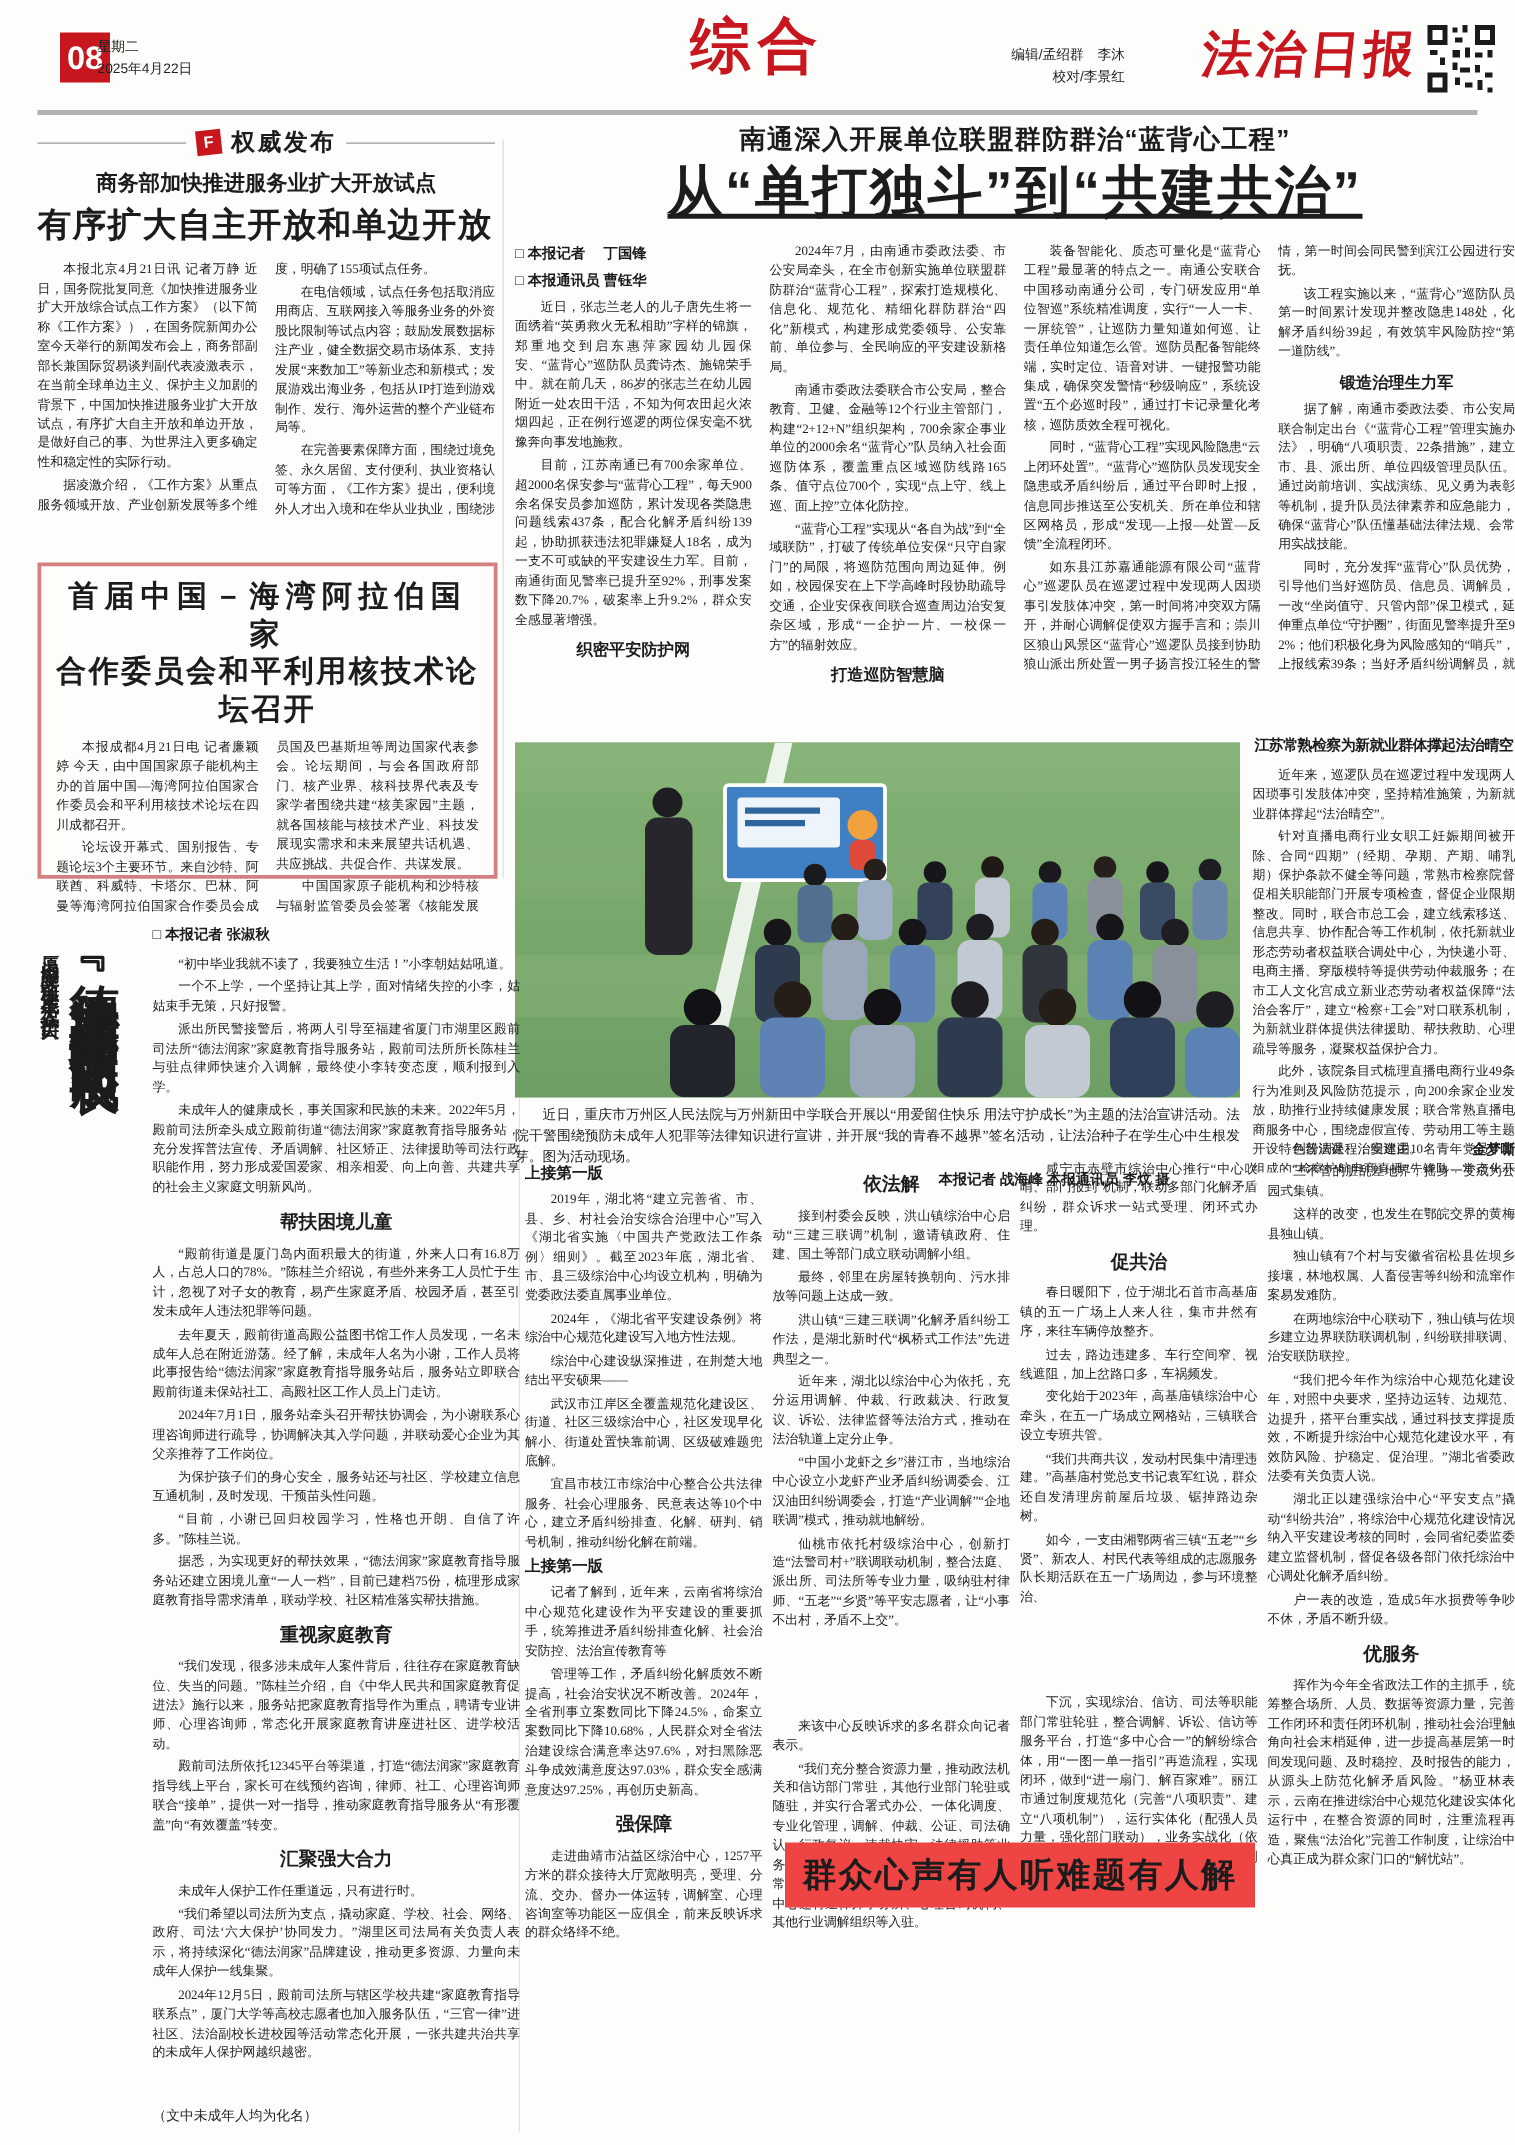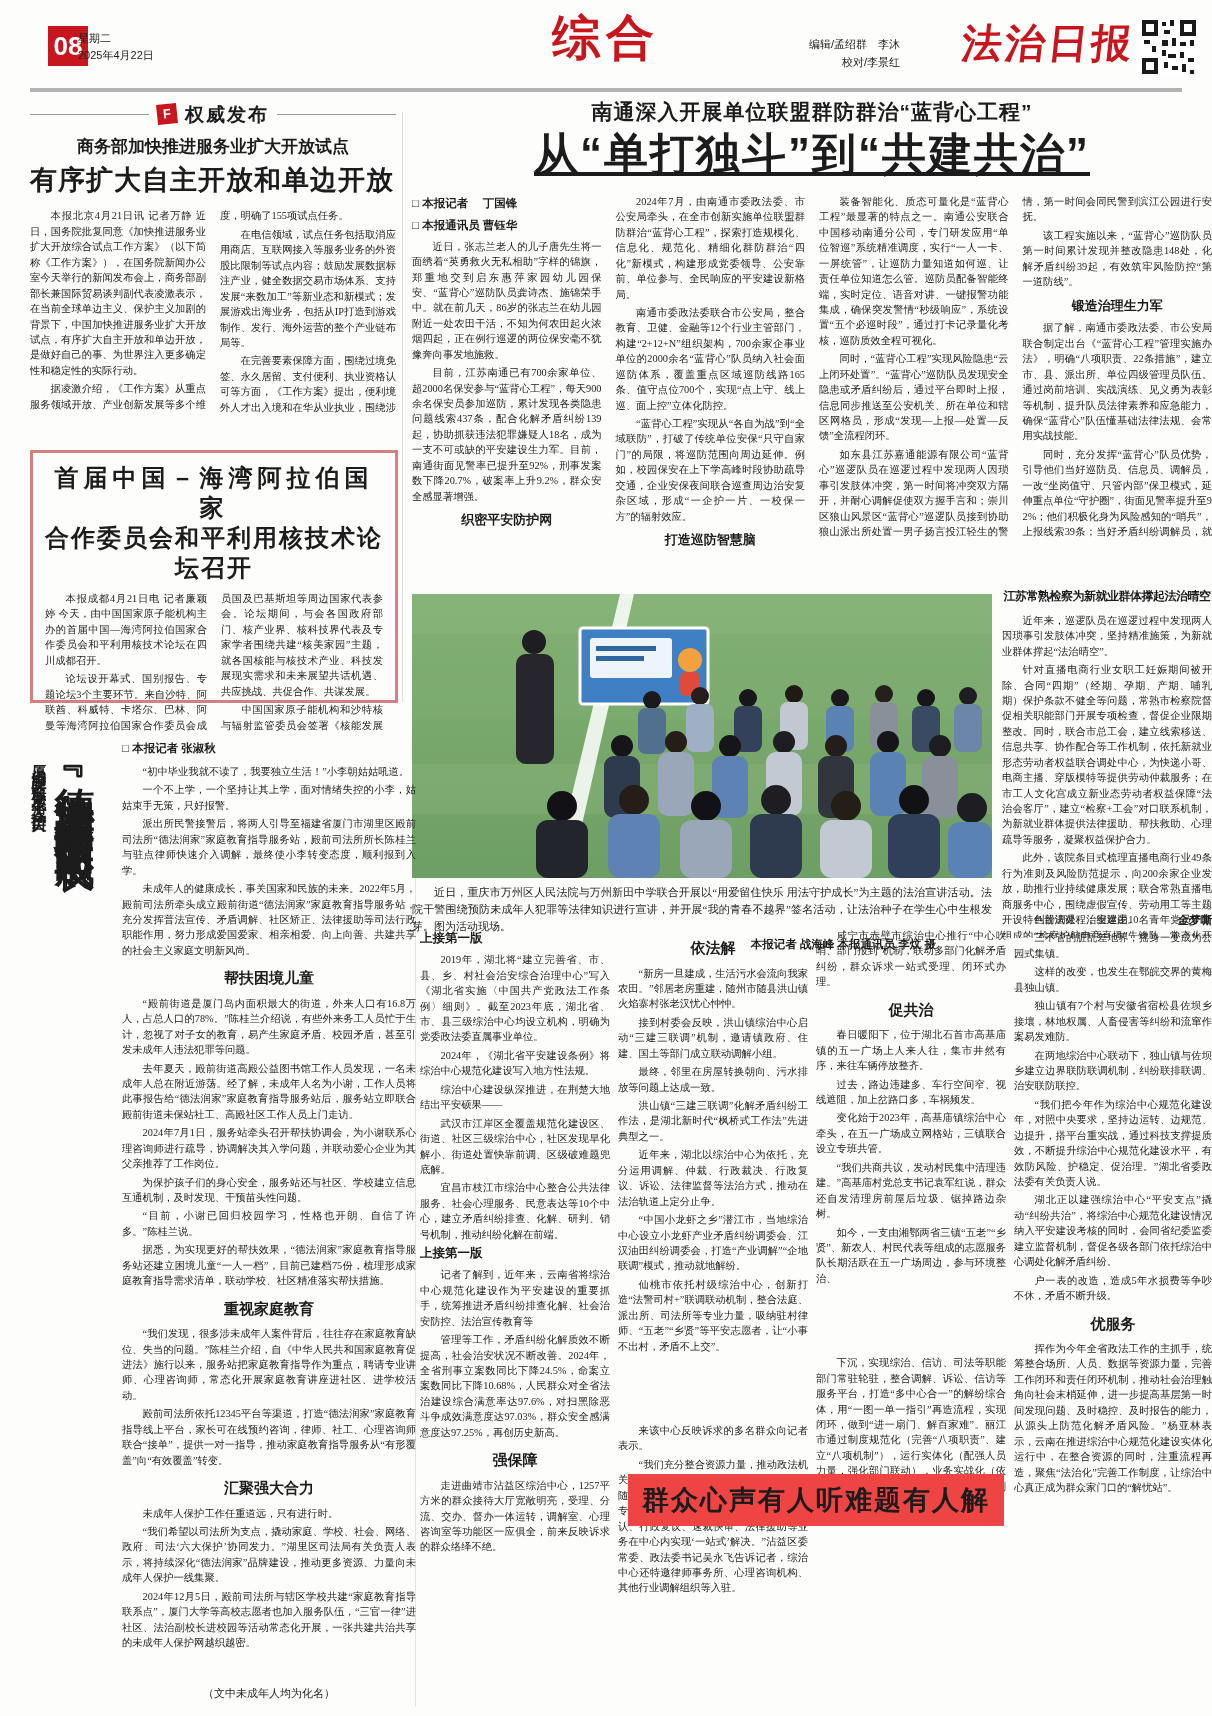--- a/index.html
+++ b/index.html
@@ -65,21 +65,21 @@
     font:bold 11.5px/1.4 "Liberation Sans",sans-serif;padding-right:6px;}
 
   
   .xia-head{position:absolute;left:30px;top:752px;width:88px;height:710px;display:flex;flex-direction:row;gap:6px;}
   .xia-kicker{writing-mode:vertical-rl;font:bold 15px/1.2 "Liberation Sans",sans-serif;
     letter-spacing:4px;height:460px;}
   .xia-headline{writing-mode:vertical-rl;font:bold 40px/1.05 "Liberation Sans",sans-serif;
     letter-spacing:4px;height:706px;}
   .xia-byline{position:absolute;left:122px;top:740px;font:bold 11.5px/1.4 "Liberation Sans",sans-serif;}
   .xia-body{position:absolute;left:122px;top:764px;width:294px;height:916px;overflow:hidden;}
-  .xia-foot{position:absolute;left:122px;top:1686px;width:294px;text-align:center;
+  .xia-foot{position:absolute;left:122px;top:1686px;width:294px;text-align:left;
     font:11px/1.4 "Liberation Serif",serif;}
 
   
   .jcol{position:absolute;width:190px;height:782px;overflow:hidden;}
   .big-jump-head{position:absolute;left:628px;top:1474px;width:376px;background:#ef4444;
     font:bold 27px/1.2 "Liberation Sans",sans-serif;text-align:center;padding:10px 0;letter-spacing:2px;}
 </style>
 </head>
 <body>
 
@@ -311,21 +311,20 @@
       <p class="para">武汉市江岸区全覆盖规范化建设区、街道、社区三级综治中心，社区发现早化解小、街道处置快靠前调、区级破难题兜底解。</p>
       <p class="para">宜昌市枝江市综治中心整合公共法律服务、社会心理服务、民意表达等10个中心，建立矛盾纠纷排查、化解、研判、销号机制，推动纠纷化解在前端。</p>
       <div class="jump-mark">上接第一版</div>
       <p class="para">记者了解到，近年来，云南省将综治中心规范化建设作为平安建设的重要抓手，统筹推进矛盾纠纷排查化解、社会治安防控、法治宣传教育等</p>
       <p class="para">管理等工作，矛盾纠纷化解质效不断提高，社会治安状况不断改善。2024年，全省刑事立案数同比下降24.5%，命案立案数同比下降10.68%，人民群众对全省法治建设综合满意率达97.6%，对扫黑除恶斗争成效满意度达97.03%，群众安全感满意度达97.25%，再创历史新高。</p>
       <div class="sub-head-lg">强保障</div>
       <p class="para">走进曲靖市沾益区综治中心，1257平方米的群众接待大厅宽敞明亮，受理、分流、交办、督办一体运转，调解室、心理咨询室等功能区一应俱全，前来反映诉求的群众络绎不绝。</p>
     </div>
   <div class="jcol" style="left:618px;top:928px;">
       <div class="sub-head-lg">依法解</div>
-      <p class="para">“新房一旦建成，生活污水会流向我家农田。”邻居老房重建，随州市随县洪山镇火焰寨村张老汉忧心忡忡。</p>
       <p class="para">接到村委会反映，洪山镇综治中心启动“三建三联调”机制，邀请镇政府、住建、国土等部门成立联动调解小组。</p>
       <p class="para">最终，邻里在房屋转换朝向、污水排放等问题上达成一致。</p>
       <p class="para">洪山镇“三建三联调”化解矛盾纠纷工作法，是湖北新时代“枫桥式工作法”先进典型之一。</p>
       <p class="para">近年来，湖北以综治中心为依托，充分运用调解、仲裁、行政裁决、行政复议、诉讼、法律监督等法治方式，推动在法治轨道上定分止争。</p>
       <p class="para">“中国小龙虾之乡”潜江市，当地综治中心设立小龙虾产业矛盾纠纷调委会、江汉油田纠纷调委会，打造“产业调解”“企地联调”模式，推动就地解纷。</p>
       <p class="para">仙桃市依托村级综治中心，创新打造“法警司村+”联调联动机制，整合法庭、派出所、司法所等专业力量，吸纳驻村律师、“五老”“乡贤”等平安志愿者，让“小事不出村，矛盾不上交”。</p>
       <div style="height: 66px;"></div>
       <p class="para">来该中心反映诉求的多名群众向记者表示。</p>
       <p class="para">“我们充分整合资源力量，推动政法机关和信访部门常驻，其他行业部门轮驻或随驻，并实行合署式办公、一体化调度、专业化管理，调解、仲裁、公证、司法确认、行政复议、速裁快审、法律援助等业务在中心内实现‘一站式’解决。”沾益区委常委、政法委书记吴永飞告诉记者，综治中心还特邀律师事务所、心理咨询机构、其他行业调解组织等入驻。</p>
     </div>

